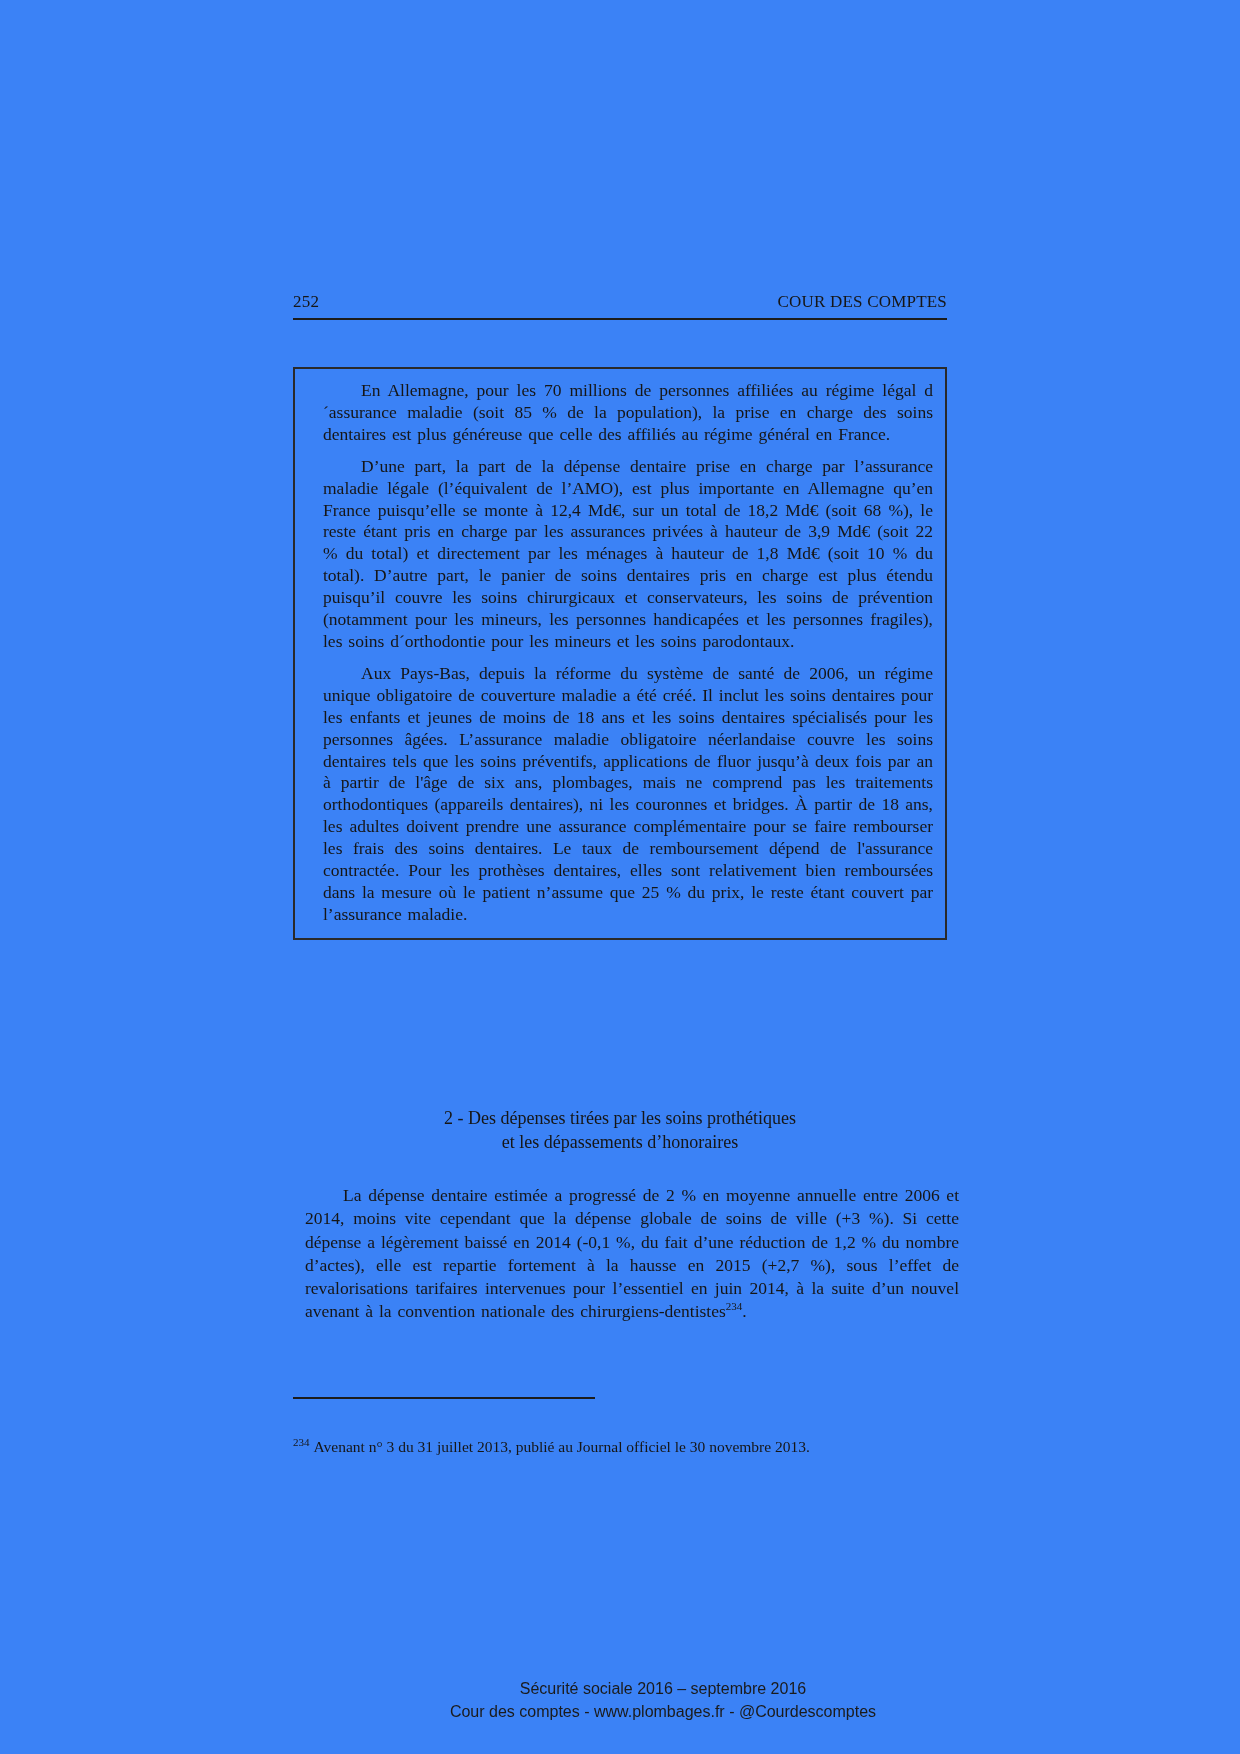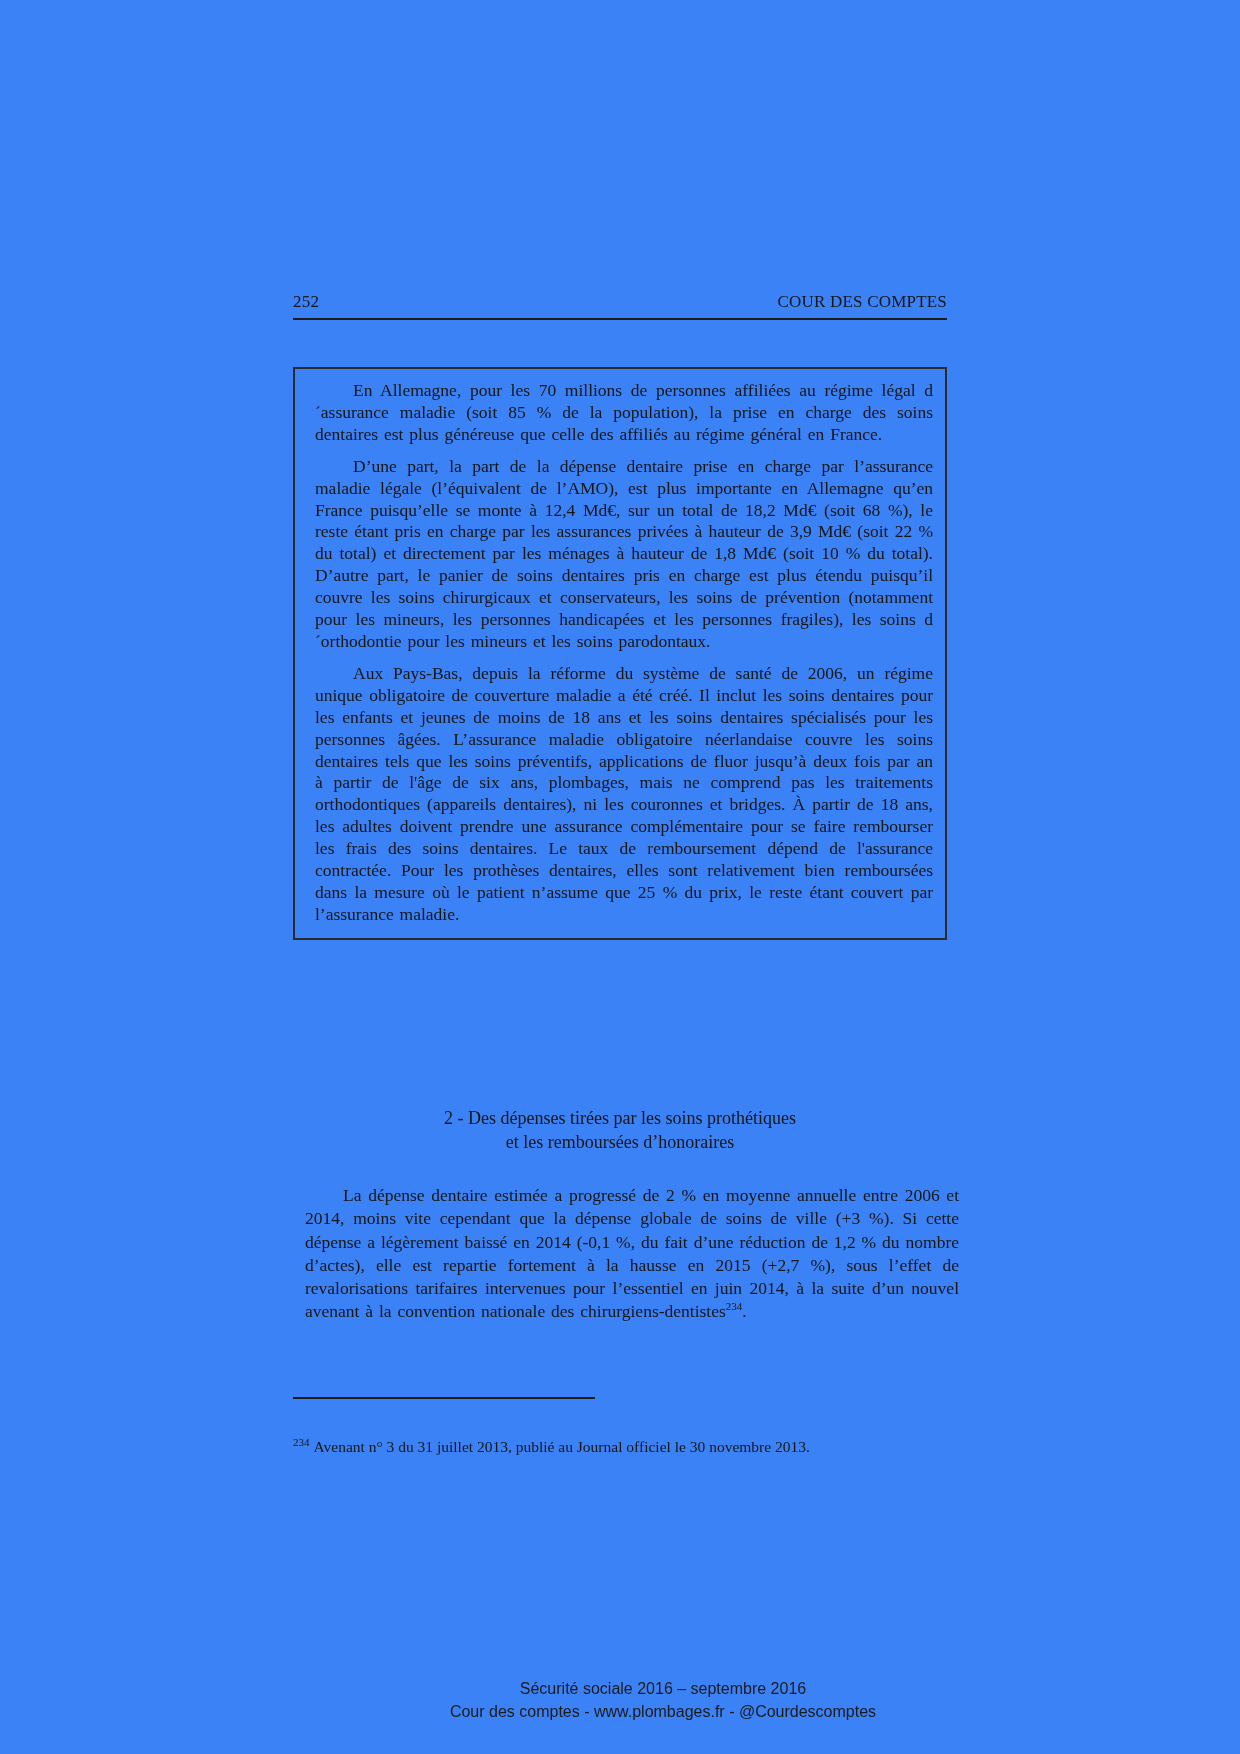--- a/index.html
+++ b/index.html
@@ -41,21 +41,21 @@
     padding:11px 12px 12px 12px;
   }
   .box-title{
     margin:0 0 15px 0;
     font-size:18px;
     line-height:23px;
     font-weight:bold;
     text-align:center;
   }
   .insert-box p{
-    margin:0 0 10px 8px;
+    margin:0 0 10px 16px;
     font-size:17.5px;
     line-height:21.9px;
     text-align:justify;
     text-indent:38px;
     word-spacing:1.5px;
   }
   .insert-box p:last-child{margin-bottom:0;}
   
   .section-heading{
     position:absolute;
@@ -131,21 +131,21 @@
     </header>
 
     <section class="insert-box">
       <p>En Allemagne, pour les 70 millions de personnes affiliées au régime légal d´assurance maladie (soit 85 % de la population), la prise en charge des soins dentaires est plus généreuse que celle des affiliés au régime général en France.</p>
       <p>D’une part, la part de la dépense dentaire prise en charge par l’assurance maladie légale (l’équivalent de l’AMO), est plus importante en Allemagne qu’en France puisqu’elle se monte à 12,4 Md€, sur un total de 18,2 Md€ (soit 68 %), le reste étant pris en charge par les assurances privées à hauteur de 3,9 Md€ (soit 22 % du total) et directement par les ménages à hauteur de 1,8 Md€ (soit 10 % du total). D’autre part, le panier de soins dentaires pris en charge est plus étendu puisqu’il couvre les soins chirurgicaux et conservateurs, les soins de prévention (notamment pour les mineurs, les personnes handicapées et les personnes fragiles), les soins d´orthodontie pour les mineurs et les soins parodontaux.</p>
       <p>Aux Pays-Bas, depuis la réforme du système de santé de 2006, un régime unique obligatoire de couverture maladie a été créé. Il inclut les soins dentaires pour les enfants et jeunes de moins de 18 ans et les soins dentaires spécialisés pour les personnes âgées. L’assurance maladie obligatoire néerlandaise couvre les soins dentaires tels que les soins préventifs, applications de fluor jusqu’à deux fois par an à partir de l'âge de six ans, plombages, mais ne comprend pas les traitements orthodontiques (appareils dentaires), ni les couronnes et bridges. À partir de 18 ans, les adultes doivent prendre une assurance complémentaire pour se faire rembourser les frais des soins dentaires. Le taux de remboursement dépend de l'assurance contractée. Pour les prothèses dentaires, elles sont relativement bien remboursées dans la mesure où le patient n’assume que 25 % du prix, le reste étant couvert par l’assurance maladie.</p>
     </section>
 
     <h3 class="section-heading">
       <span>2 - Des dépenses tirées par les soins prothétiques</span><br>
-      <span>et les remboursées d’honoraires</span>
+      <span>et les dépassements d’honoraires</span>
     </h3>
 
     <p class="body-para"><span>La dépense dentaire estimée a progressé de 2 % en moyenne annuelle entre 2006 et 2014, moins vite cependant que la dépense globale de soins de ville (+3 %). Si cette dépense a légèrement baissé en 2014 (-0,1 %, du fait d’une réduction de 1,2 % du nombre d’actes), elle est repartie fortement à la hausse en 2015 (+2,7 %), sous l’effet de revalorisations tarifaires intervenues pour l’essentiel en juin 2014, à la suite d’un nouvel avenant à la convention nationale des chirurgiens-dentistes</span><sup>234</sup><span>.</span></p>
 
     <div class="footnote-rule"></div>
 
     <p class="footnote"><sup>234</sup><span>Avenant n° 3 du 31 juillet 2013, publié au Journal officiel le 30 novembre 2013.</span></p>
 
   </div>
 

